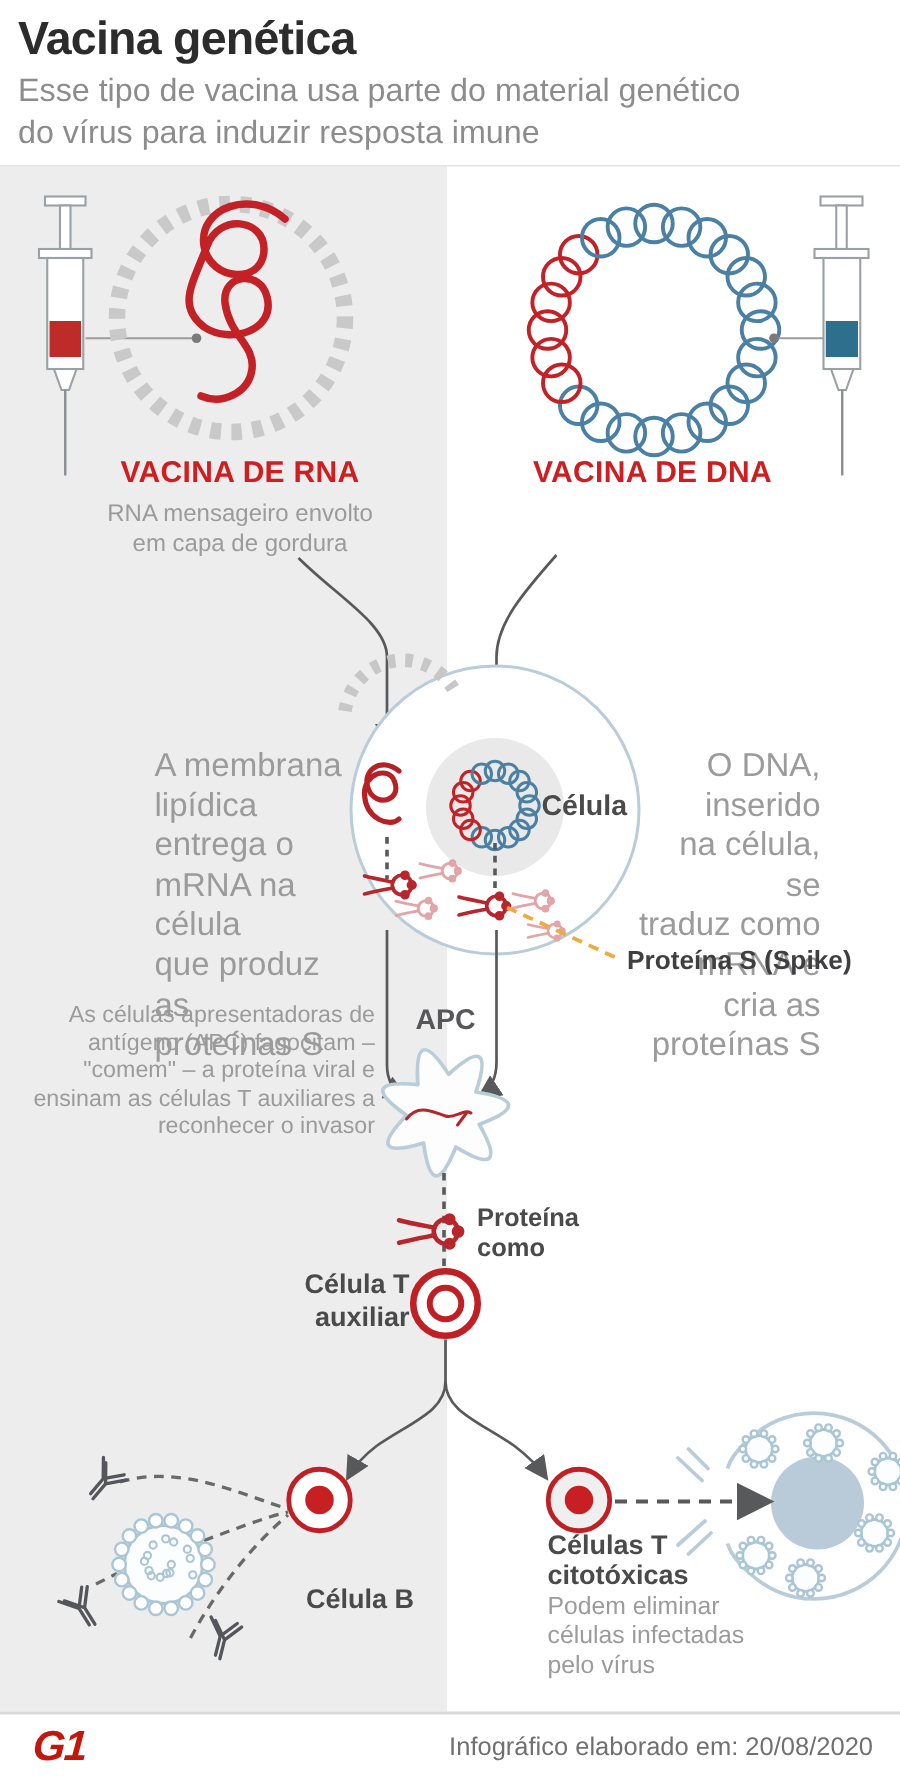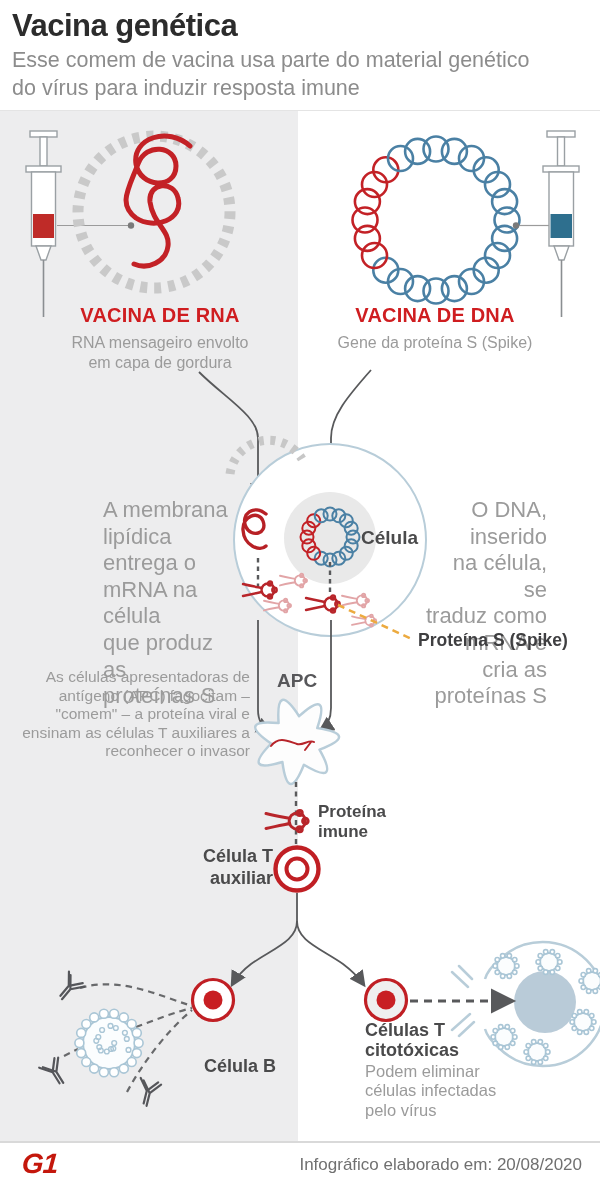--- a/index.html
+++ b/index.html
@@ -23,21 +23,21 @@
 </style>
 </head>
 <body>
 
 <div id="canvas">
 
   <div class="gray-panel"></div>
   <div class="top-rule"></div>
 
   <div class="t title">Vacina genética</div>
-  <div class="t subtitle preline">Esse comem de vacina usa parte do material genético
+  <div class="t subtitle preline">Esse tipo de vacina usa parte do material genético
 do vírus para induzir resposta imune</div>
 
   <svg id="art" width="600" height="1193" viewBox="0 0 600 1193">
     <defs>
       <marker id="ah" markerWidth="10" markerHeight="10" refX="7.5" refY="4.5" orient="auto">
         <path d="M0,0 L9,4.5 L0,9 Z" fill="#58595b"></path>
       </marker>
       <g id="sp" fill="none" stroke-linecap="round" stroke-width="2.4">
         <path d="M0,6 C8,8 14,9 19,10 M0,18 C8,16 14,15 19,14"></path>
         <circle cx="25" cy="12" r="6.5"></circle>
@@ -294,21 +294,20 @@
         <circle cx="600.7" cy="974.7" r="2.2" fill="#fff" stroke="#aac6d6" stroke-width="1.6"></circle>
       </g>
     <path d="M410,1001 L512,1001" fill="none" stroke="#58595b" stroke-width="2.8" stroke-dasharray="8 6" marker-end="url(#ah)"></path>
   </svg>
 
   <div class="t vac-label" style="left:40px;top:304px;width:240px;">VACINA DE RNA</div>
   <div class="t vac-label" style="left:315px;top:304px;width:240px;">VACINA DE DNA</div>
 
   <div class="t vac-desc preline" style="left:40px;top:333px;width:240px;">RNA mensageiro envolto
 em capa de gordura</div>
-  <div class="t vac-desc" style="left:315px;top:333px;width:240px;">Gene da proteína S (Spike)</div>
 
   <div class="t note preline" style="left:103px;top:497px;width:132px;">A membrana
 lipídica entrega o
 mRNA na célula
 que produz as
 proteínas S</div>
   <div class="t note preline" style="left:425px;top:497px;width:122px;text-align:right;">O DNA, inserido
 na célula, se
 traduz como
 mRNA e cria as
@@ -316,21 +315,21 @@
   <div class="t boldlab" style="left:361px;top:527px;font-size:19px;">Célula</div>
   <div class="t boldlab" style="left:418px;top:630px;font-size:17.5px;color:#3f3f41;">Proteína S (Spike)</div>
 
   <div class="t note preline" style="left:18px;top:668px;width:232px;text-align:right;font-size:15.5px;line-height:1.2;">As células apresentadoras de
 antígeno (APC) fagocitam –
 "comem" – a proteína viral e
 ensinam as células T auxiliares a
 reconhecer o invasor</div>
   <div class="t boldlab" style="left:277px;top:670px;font-size:19px;color:#57575a;">APC</div>
   <div class="t boldlab preline" style="left:318px;top:802px;font-size:17px;line-height:1.15;">Proteína
-imune</div>
+como</div>
 
   <div class="t boldlab preline" style="left:195px;top:846px;width:78px;text-align:right;font-size:18px;line-height:1.2;">Célula T
 auxiliar</div>
 
   <div class="t boldlab" style="left:204px;top:1056px;font-size:18px;">Célula B</div>
 
   <div class="t boldlab preline" style="left:365px;top:1020px;font-size:18px;line-height:1.13;">Células T
 citotóxicas</div>
   <div class="t note preline" style="left:365px;top:1062px;width:140px;font-size:16.5px;line-height:1.17;">Podem eliminar
 células infectadas

